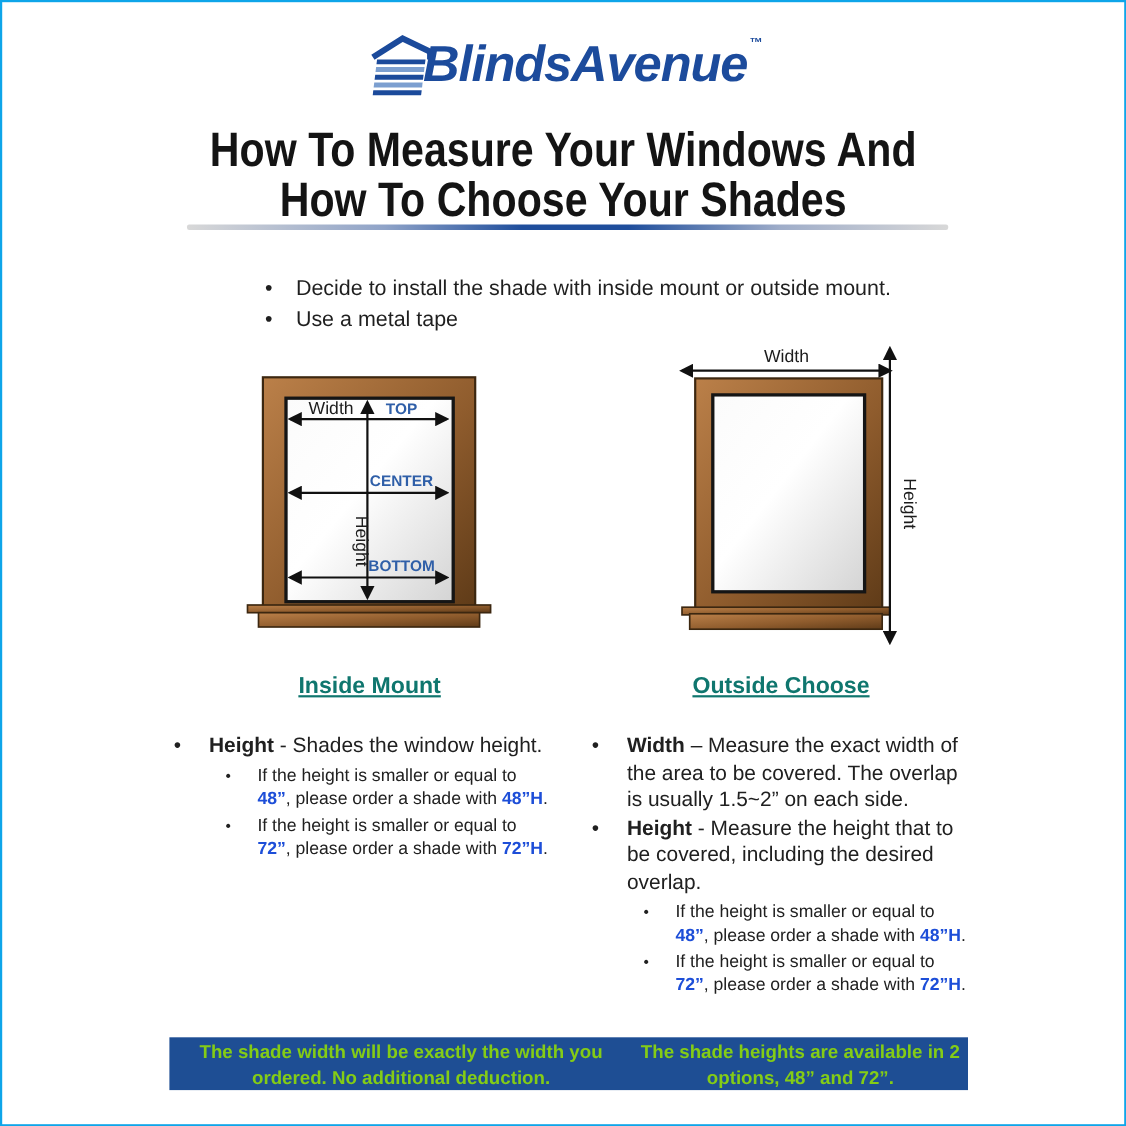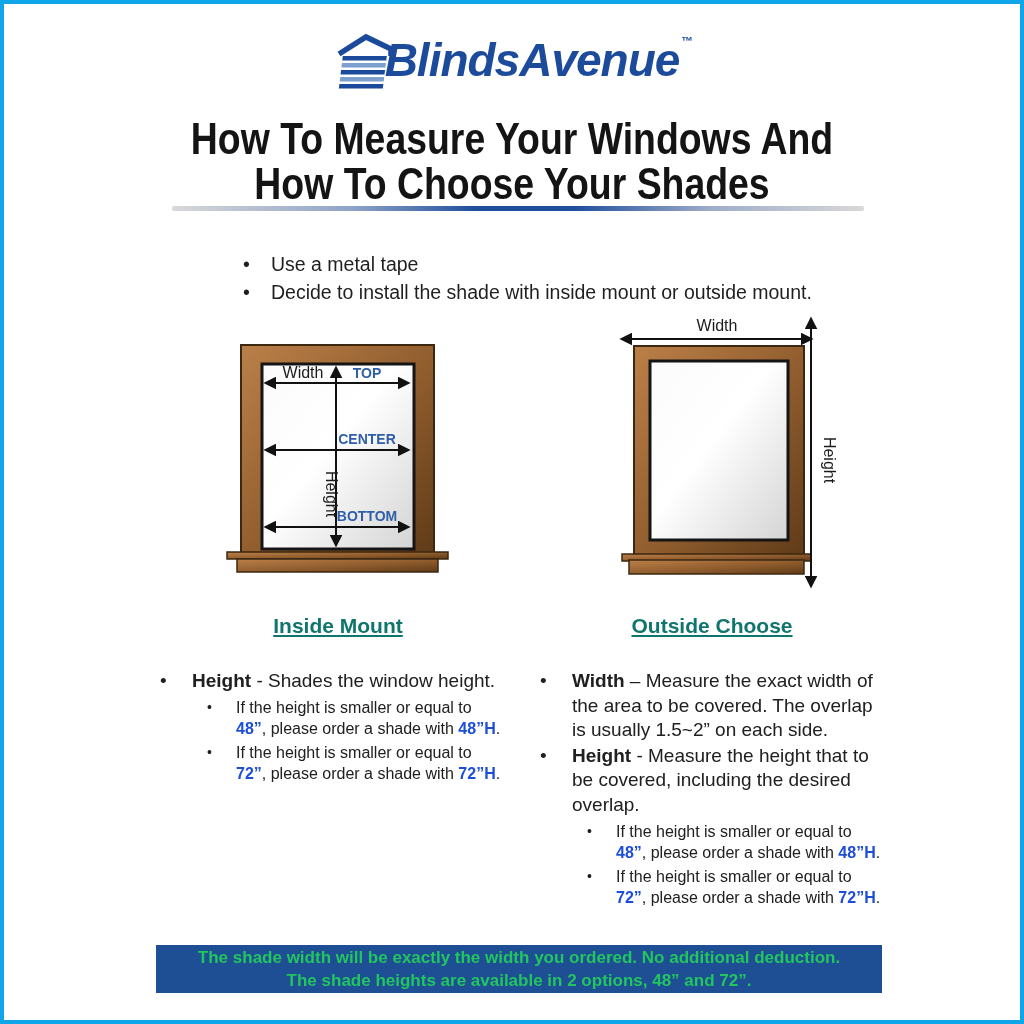--- a/index.html
+++ b/index.html
@@ -1,18 +1,18 @@
 <!DOCTYPE html>
 <html><head>
 <meta charset="utf-8">
 <style>
   html,body{margin:0;padding:0;background:#ffffff;}
   body{width:1024px;height:1024px;font-family:"Liberation Sans",sans-serif;color:#262626;}
   .page{position:relative;width:1024px;height:1024px;background:#fff;overflow:hidden;
-        border:4px solid #0ea5e9;box-sizing:border-box;}
+        border:2px solid #0ea5e9;box-sizing:border-box;}
 
   
   .logo-row{position:absolute;top:24px;left:0;width:100%;display:flex;justify-content:center;align-items:flex-start;}
   .logo-icon{margin-top:2px;}
   .brand{font-size:46px;font-weight:bold;font-style:italic;color:#1c4b9c;letter-spacing:-1px;line-height:64px;margin-left:-10px;}
   .tm{font-size:12px;font-weight:bold;color:#1c4b9c;position:relative;top:6px;left:2px;}
 
   
   .title{position:absolute;top:112px;left:0;width:100%;margin:0;text-align:center;
          font-size:44px;line-height:45px;font-weight:700;color:#141414;
@@ -42,22 +42,22 @@
   .col > ul > li{position:relative;padding-left:40px;margin-bottom:1px;}
   .col > ul > li::before{content:"\2022";position:absolute;left:8px;}
   .col b{font-weight:700;}
   .col .sub{width:322px;margin-top:3px;font-size:16px;line-height:21.5px;font-weight:400;}
   .col .sub li{position:relative;padding-left:44px;margin-bottom:2px;}
   .col .sub li::before{content:"\2022";position:absolute;left:15px;font-size:14px;}
   .red{color:#1d4ed8;font-weight:700;}
 
   
   .banner{position:absolute;left:152px;top:941px;width:726px;height:48px;background:#1e4e94;
-          color:#22c55e;font-weight:700;font-size:17px;line-height:23px;text-align:center;
-          display:flex;flex-direction:column;justify-content:center;}
+          color:#84cc16;font-weight:700;font-size:17px;line-height:23px;text-align:center;
+          display:flex;flex-direction:row;justify-content:center;align-items:flex-end;}
 </style>
 </head>
 <body>
 
 <div class="page">
 
   <div class="logo-row">
     <svg class="logo-icon" width="62" height="66" viewBox="0 0 62 66">
       <g transform="skewX(-7) translate(11,0)">
         <rect x="2" y="26" width="44" height="4.5" fill="#1b4a9b"></rect>
@@ -72,22 +72,22 @@
     <span class="tm">™</span>
   </div>
 
   <h1 class="title">
     <span>How To Measure Your Windows And</span><br>
     <span>How To Choose Your Shades</span>
   </h1>
   <div class="divider"></div>
 
   <ul class="intro">
+    <li>Decide to install the shade with inside mount or outside mount.</li>
     <li>Use a metal tape</li>
-    <li>Decide to install the shade with inside mount or outside mount.</li>
   </ul>
 
   <svg class="svg-inside" width="236" height="238" viewBox="0 0 236 238">
     <defs>
       <linearGradient id="woodA" x1="0" y1="0" x2="1" y2="1">
         <stop offset="0" stop-color="#bb8049"></stop>
           <stop offset="0.55" stop-color="#8f5c2d"></stop>
           <stop offset="1" stop-color="#5f3b18"></stop>
       </linearGradient>
       <linearGradient id="paneA" x1="0" y1="0" x2="1" y2="1">

